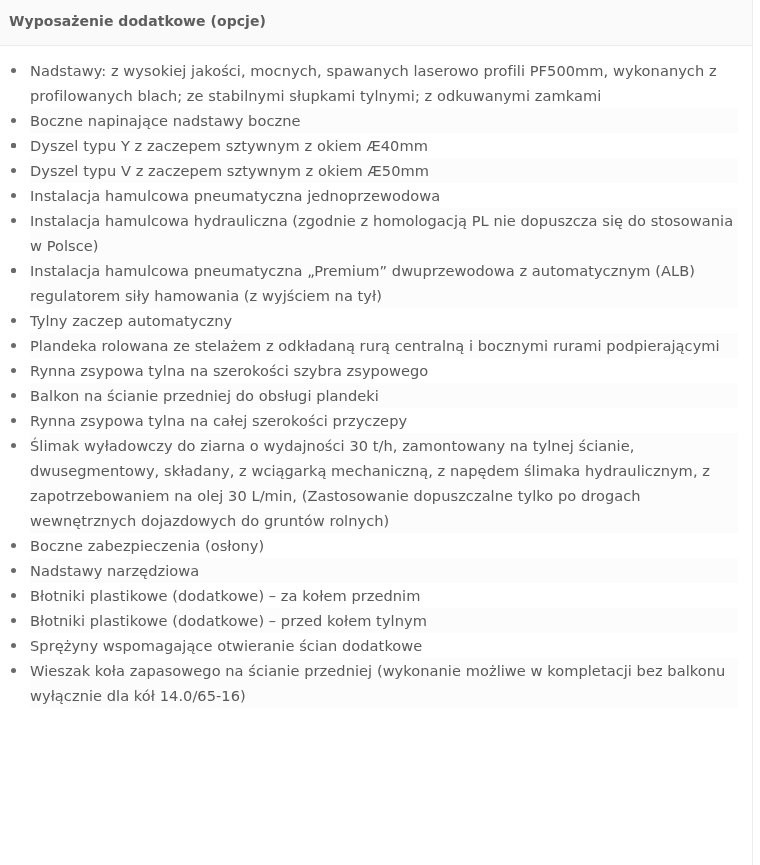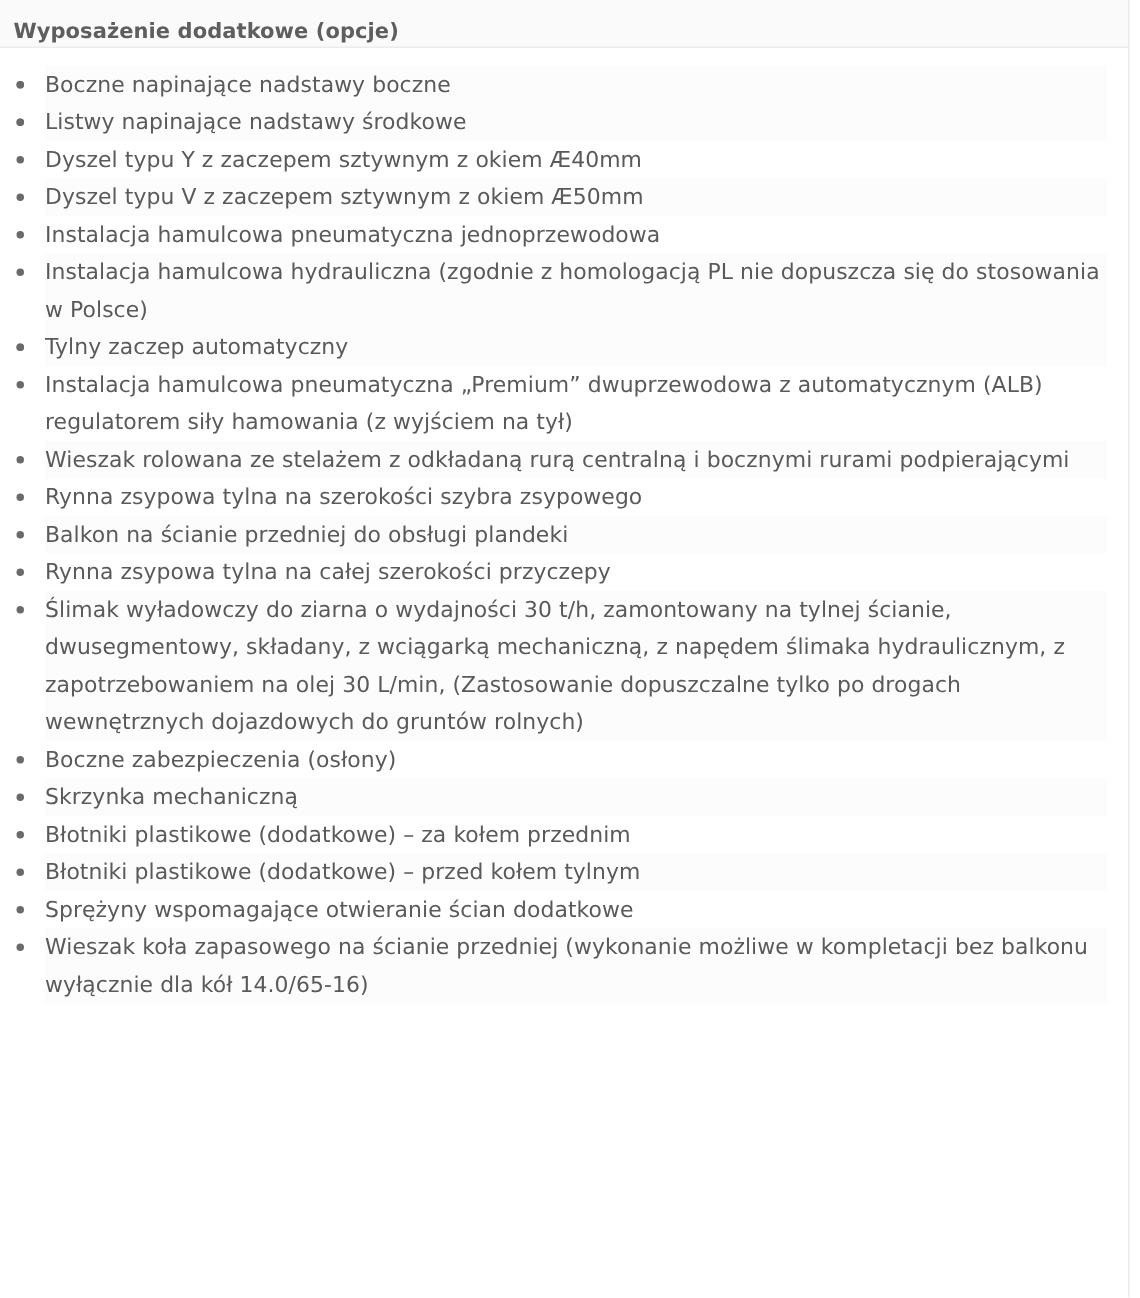--- a/index.html
+++ b/index.html
@@ -15,21 +15,21 @@
       position: absolute;
       left: 0;
       top: 0;
       width: 753px;
       height: 865px;
       border-right: 1px solid #ececec;
       background: #ffffff;
       overflow: hidden;
     }
     .panel-header {
-      height: 32px;
+      height: 46px;
       background: #fafafa;
       border-bottom: 1px solid #ececec;
       padding: 10px 0 4px 9px;
     }
     .panel-title {
       font-size: 14px;
       font-weight: bold;
       color: #5e5e5e;
       line-height: 22px;
       letter-spacing: 0.05px;
@@ -63,37 +63,37 @@
   </style>
 </head>
 <body>
 
 <div class="panel">
   <div class="panel-header">
     <h3 class="panel-title">Wyposażenie dodatkowe (opcje)</h3>
   </div>
   <div class="panel-body">
     <ul class="options" id="options-list">
-      <li><span class="bullet"></span></li>
+      <li><span class="bullet"></span><span>Nadstawy: z wysokiej jakości, mocnych, spawanych laserowo profili PF500mm, wykonanych z profilowanych blach; ze stabilnymi słupkami tylnymi; z odkuwanymi zamkami</span></li>
       <li><span class="bullet"></span><span>Boczne napinające nadstawy boczne</span></li>
       <li><span class="bullet"></span></li>
-      <li><span class="bullet"></span><span>Listwy napinające nadstawy środkowe</span></li>
+      <li><span class="bullet"></span></li>
       <li><span class="bullet"></span><span>Dyszel typu Y z zaczepem sztywnym z okiem Æ40mm</span></li>
       <li><span class="bullet"></span><span>Dyszel typu V z zaczepem sztywnym z okiem Æ50mm</span></li>
       <li><span class="bullet"></span><span>Instalacja hamulcowa pneumatyczna jednoprzewodowa</span></li>
       <li><span class="bullet"></span><span>Instalacja hamulcowa hydrauliczna (zgodnie z homologacją PL nie dopuszcza się do stosowania w Polsce)</span></li>
       <li><span class="bullet"></span></li>
+      <li><span class="bullet"></span><span>Instalacja hamulcowa pneumatyczna „Premium” dwuprzewodowa z automatycznym (ALB) regulatorem siły hamowania (z wyjściem na tył)</span></li>
       <li><span class="bullet"></span><span>Tylny zaczep automatyczny</span></li>
-      <li><span class="bullet"></span><span>Instalacja hamulcowa pneumatyczna „Premium” dwuprzewodowa z automatycznym (ALB) regulatorem siły hamowania (z wyjściem na tył)</span></li>
-      <li><span class="bullet"></span><span>Wieszak rolowana ze stelażem z odkładaną rurą centralną i bocznymi rurami podpierającymi</span></li>
+      <li><span class="bullet"></span><span>Plandeka rolowana ze stelażem z odkładaną rurą centralną i bocznymi rurami podpierającymi</span></li>
       <li><span class="bullet"></span><span>Rynna zsypowa tylna na szerokości szybra zsypowego</span></li>
       <li><span class="bullet"></span><span>Balkon na ścianie przedniej do obsługi plandeki</span></li>
       <li><span class="bullet"></span><span>Rynna zsypowa tylna na całej szerokości przyczepy</span></li>
       <li><span class="bullet"></span><span>Ślimak wyładowczy do ziarna o wydajności 30 t/h, zamontowany na tylnej ścianie, dwusegmentowy, składany, z wciągarką mechaniczną, z napędem ślimaka hydraulicznym, z zapotrzebowaniem na olej 30 L/min, (Zastosowanie dopuszczalne tylko po drogach wewnętrznych dojazdowych do gruntów rolnych)</span></li>
       <li><span class="bullet"></span><span>Boczne zabezpieczenia (osłony)</span></li>
-      <li><span class="bullet"></span><span>Skrzynka mechaniczną</span></li>
+      <li><span class="bullet"></span><span>Nadstawy narzędziowa</span></li>
       <li><span class="bullet"></span><span>Błotniki plastikowe (dodatkowe) – za kołem przednim</span></li>
       <li><span class="bullet"></span><span>Błotniki plastikowe (dodatkowe) – przed kołem tylnym</span></li>
       <li><span class="bullet"></span><span>Sprężyny wspomagające otwieranie ścian dodatkowe</span></li>
       <li><span class="bullet"></span><span>Wieszak koła zapasowego na ścianie przedniej (wykonanie możliwe w kompletacji bez balkonu wyłącznie dla kół 14.0/65-16)</span></li>
     </ul>
   </div>
 </div>
 
 </body></html>

